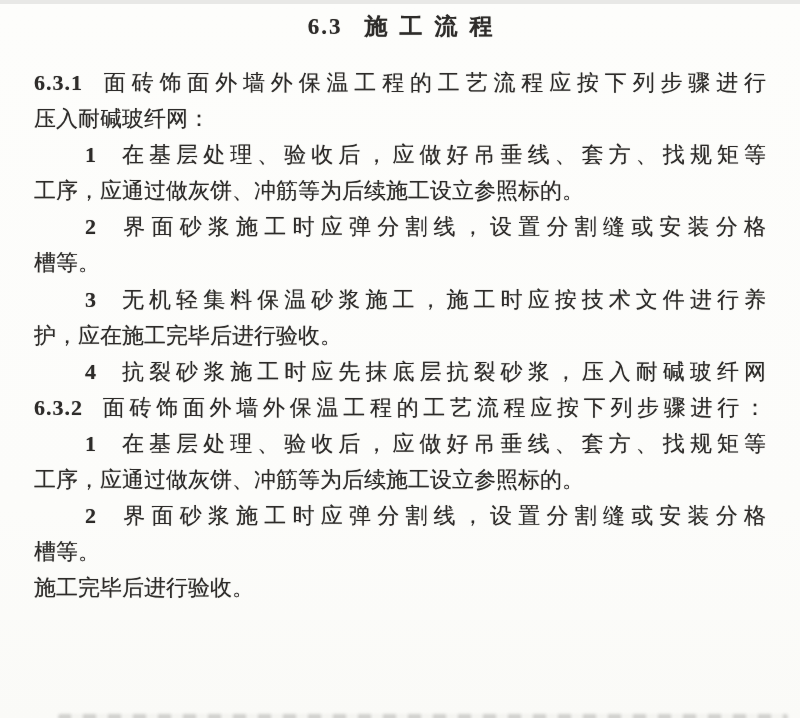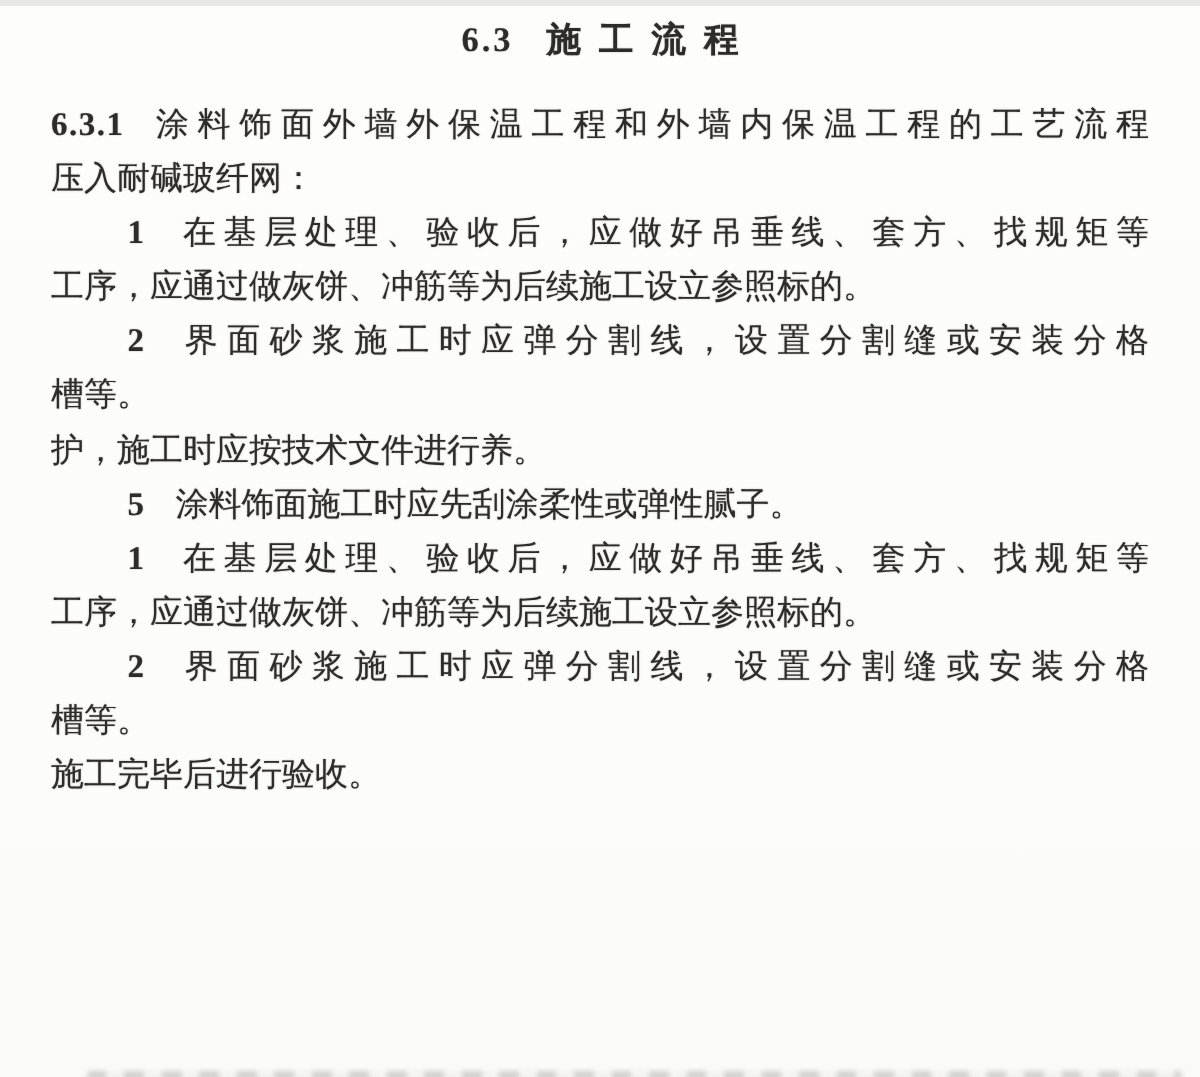--- a/index.html
+++ b/index.html
@@ -86,34 +86,36 @@
 </head>
 <body>
 
 <div class="page">
 
   <div class="heading">
     <span class="h-num">6.3</span><span class="h-text">施工流程</span>
   </div>
 
   <div class="body">
-    <div class="line clause justify"><span class="num">6.3.1</span><span>涂料饰面外墙外保温工程和外墙内保温工程的工艺流程</span></div>
+    <div class="line clause justify"><span class="num">6.3.1</span><span>面砖饰面外墙外保温工程的工艺流程应按下列步骤进行</span></div>
     <div class="line"><span>压入耐碱玻纤网：</span></div>
 
     <div class="line item justify"><span class="num">1</span><span>在基层处理、验收后，应做好吊垂线、套方、找规矩等</span></div>
     <div class="line"><span>工序，应通过做灰饼、冲筋等为后续施工设立参照标的。</span></div>
 
     <div class="line item justify"><span class="num">2</span><span>界面砂浆施工时应弹分割线，设置分割缝或安装分格</span></div>
     <div class="line"><span>槽等。</span></div>
 
-    <div class="line"><span>护，施工时应按技术文件进行养。</span></div>
+    <div class="line item justify"><span class="num">3</span><span>无机轻集料保温砂浆施工，施工时应按技术文件进行养</span></div>
+    <div class="line"><span>护，应在施工完毕后进行验收。</span></div>
+
+    <div class="line item justify"><span class="num">4</span><span>抗裂砂浆施工时应先抹底层抗裂砂浆，压入耐碱玻纤网</span></div>
 
 
-    <div class="line item"><span class="num">5</span><span>涂料饰面施工时应先刮涂柔性或弹性腻子。</span></div>
-
+    <div class="line clause justify"><span class="num">6.3.2</span><span>面砖饰面外墙外保温工程的工艺流程应按下列步骤进行：</span></div>
 
     <div class="line item justify"><span class="num">1</span><span>在基层处理、验收后，应做好吊垂线、套方、找规矩等</span></div>
     <div class="line"><span>工序，应通过做灰饼、冲筋等为后续施工设立参照标的。</span></div>
 
     <div class="line item justify"><span class="num">2</span><span>界面砂浆施工时应弹分割线，设置分割缝或安装分格</span></div>
     <div class="line"><span>槽等。</span></div>
 
     <div class="line"><span>施工完毕后进行验收。</span></div>
   </div>
 

